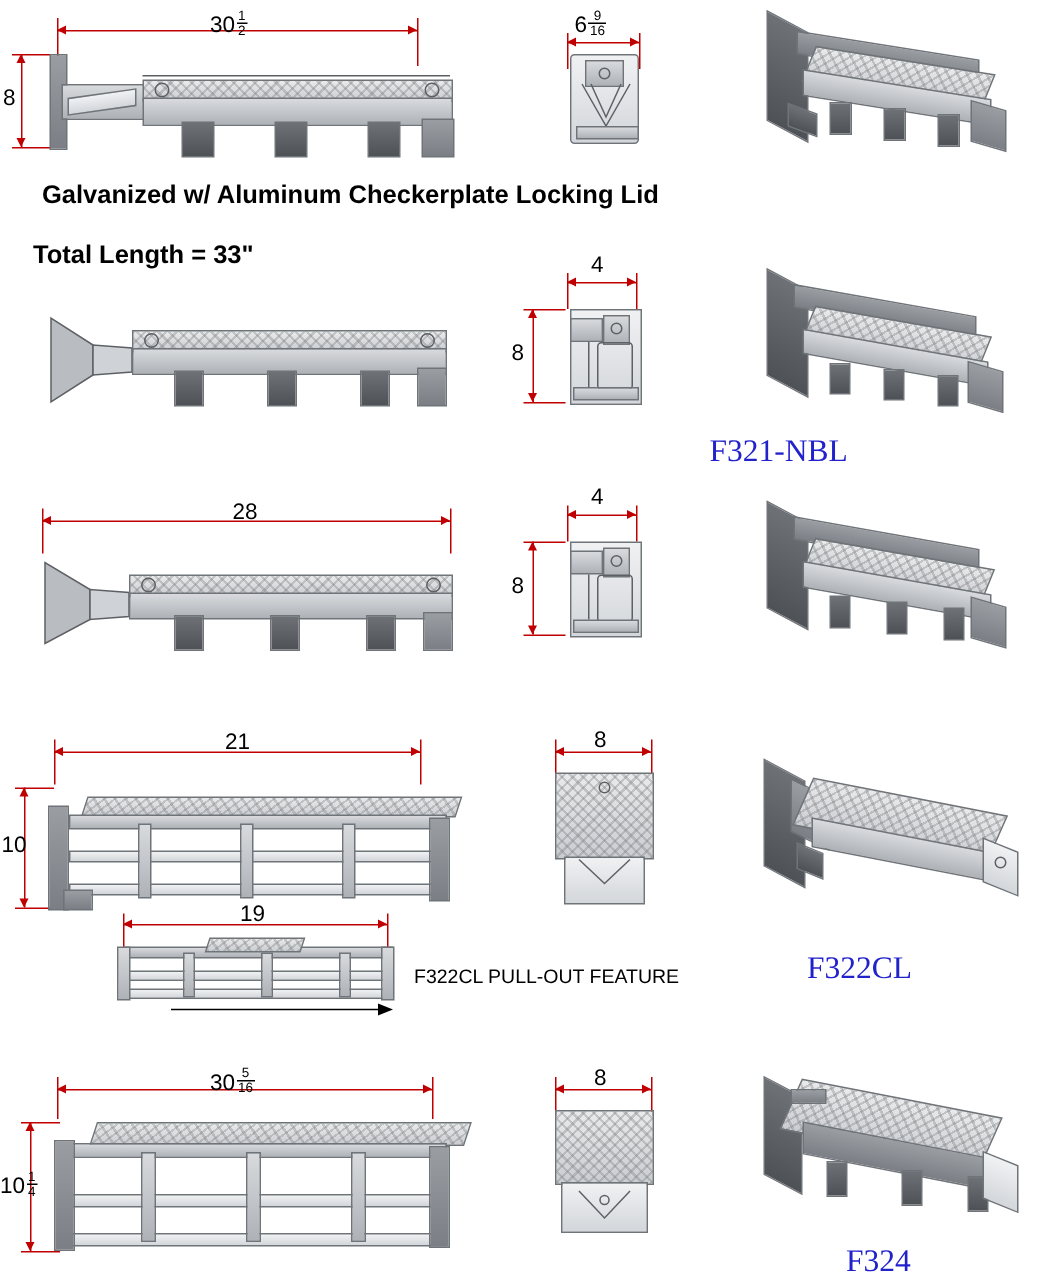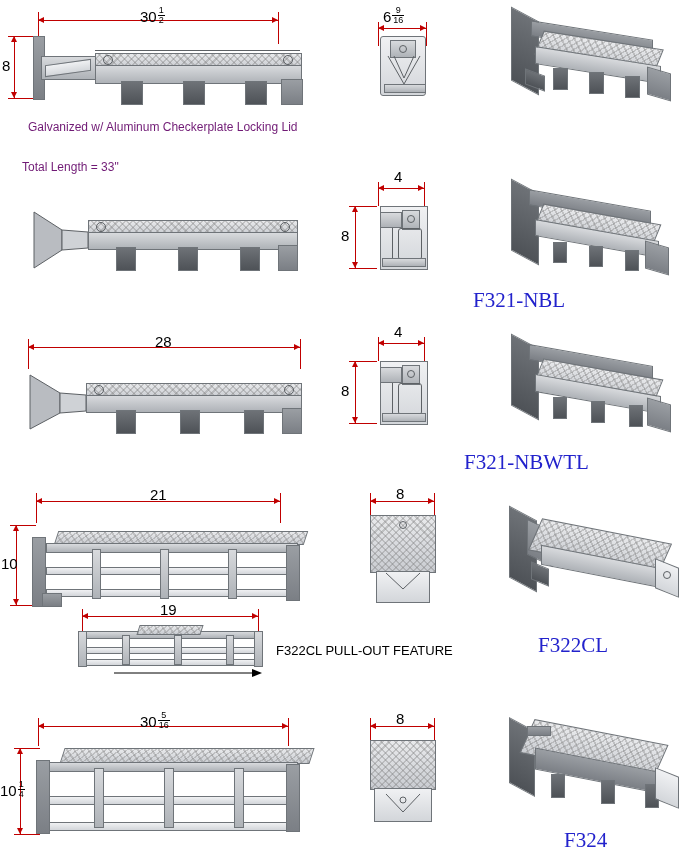--- a/index.html
+++ b/index.html
@@ -17,21 +17,21 @@
   .arrow-u,.arrow-d{position:absolute;width:0;height:0;border-left:3px solid transparent;border-right:3px solid transparent;}
   .arrow-u{border-bottom:6px solid #c00000;}
   .arrow-d{border-top:6px solid #c00000;}
 
   .dimtxt{position:absolute;font-size:15px;color:#000;white-space:nowrap;}
   .frac{display:inline-block;vertical-align:-0.15em;font-size:9px;line-height:1;text-align:center;margin-left:1px;}
   .frac .n{display:block;border-bottom:1px solid #000;padding:0 1px;}
   .frac .d{display:block;padding:0 1px;}
 
   .partno{position:absolute;color:#2222cc;font-size:21px;font-family:"Liberation Serif",serif;white-space:nowrap;}
-  .note{position:absolute;font-size:12px;color:#701a75;white-space:nowrap;}
+  .note{position:absolute;font-size:17px;color:#000000;white-space:nowrap;font-weight:bold;}
   .caption{position:absolute;font-size:13px;color:#000;white-space:nowrap;}
 
   
   .art{position:absolute;}
   .plate{position:absolute;background:
       repeating-linear-gradient(45deg, rgba(120,120,120,.32) 0 1.5px, rgba(255,255,255,0) 1.5px 5px),
       repeating-linear-gradient(-45deg, rgba(120,120,120,.32) 0 1.5px, rgba(255,255,255,0) 1.5px 5px),
       linear-gradient(180deg,#e9eaec,#c9ccd1);
       border:1px solid #6f7479;}
   .steel{position:absolute;background:linear-gradient(180deg,#d8dadd,#aeb2b7);border:1px solid #6f7479;}
@@ -223,21 +223,20 @@
       <div class="steel vdk" style="left:6px;top:2px;width:26px;height:70px;transform:skewY(28deg);"></div>
       <div class="steel dk" style="left:24px;top:16px;width:122px;height:14px;transform:skewY(10deg);"></div>
       <div class="plate" style="left:34px;top:30px;width:118px;height:20px;transform:skew(-22deg,10deg);"></div>
       <div class="steel" style="left:30px;top:46px;width:124px;height:16px;transform:skewY(10deg);"></div>
       <div class="steel vdk" style="left:48px;top:58px;width:12px;height:20px;"></div>
       <div class="steel vdk" style="left:86px;top:62px;width:12px;height:20px;"></div>
       <div class="steel vdk" style="left:124px;top:66px;width:12px;height:20px;"></div>
       <div class="steel dk" style="left:142px;top:62px;width:22px;height:26px;transform:skewY(16deg);"></div>
     </div>
 
-    <div class="partno" style="left:464px;top:125px;">F321-NBWTL</div>
   </div>
 
   <div class="row" style="top:483px;height:190px;">
 
     <div class="dim-h" style="left:36px;top:18px;width:244px;"></div>
     <div class="arrow-l" style="left:36px;top:15px;"></div>
     <div class="arrow-r" style="left:274px;top:15px;"></div>
     <div class="tick" style="left:36px;top:10px;height:30px;"></div>
     <div class="tick" style="left:280px;top:10px;height:30px;"></div>
     <div class="dimtxt" style="left:150px;top:3px;"><span>21</span></div>

